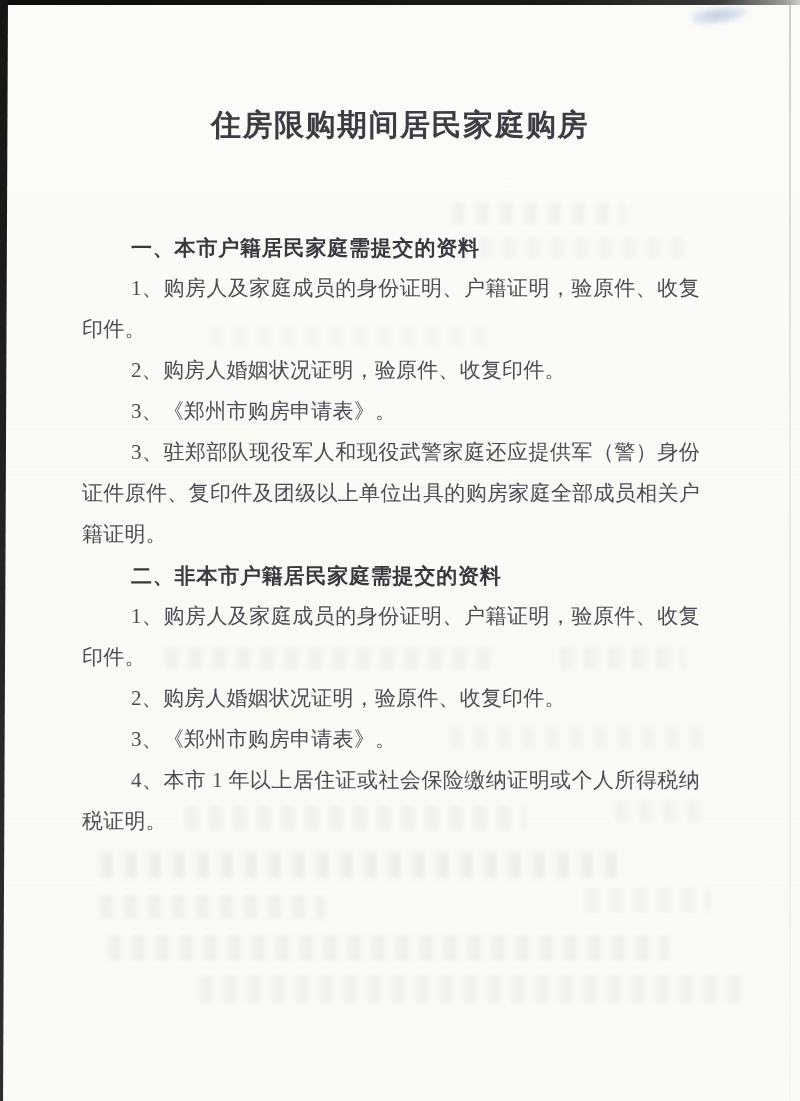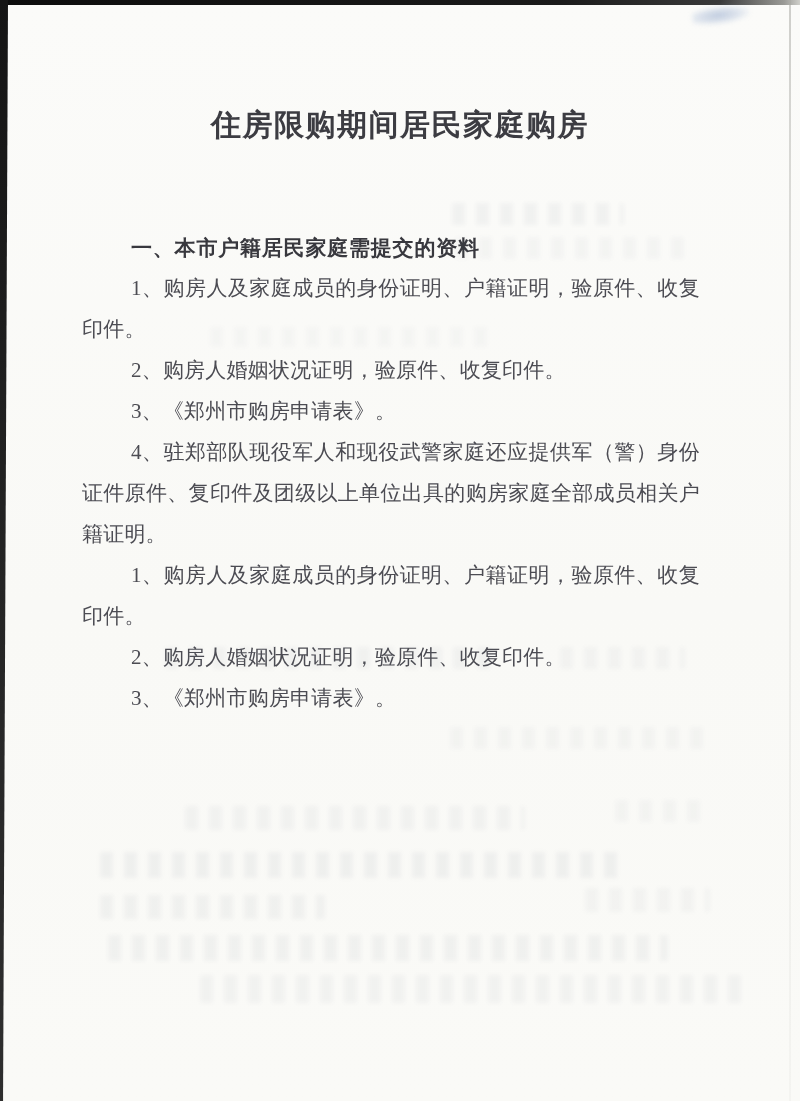--- a/index.html
+++ b/index.html
@@ -102,24 +102,26 @@
   <div class="edge-right"></div>
   <div class="smudge"></div>
 
   <h1 class="title"><span>住房限购期间居民家庭购房</span><br></h1>
 
   <div class="content">
     <p class="section-heading">一、本市户籍居民家庭需提交的资料</p>
     <p class="list-item">1、购房人及家庭成员的身份证明、户籍证明，验原件、收复印件。</p>
     <p class="list-item">2、购房人婚姻状况证明，验原件、收复印件。</p>
     <p class="list-item">3、《郑州市购房申请表》。</p>
-    <p class="list-item">4、驻郑部队现役军人和现役武警家庭还应提供军（警）身份证件原件、复印件及团级以上单位出具的购房家庭全部成员相关户籍证明。</p>
+    <p class="list-item">3、驻郑部队现役军人和现役武警家庭还应提供军（警）身份证件原件、复印件及团级以上单位出具的购房家庭全部成员相关户籍证明。</p>
+    <p class="section-heading">二、非本市户籍居民家庭需提交的资料</p>
     <p class="list-item">1、购房人及家庭成员的身份证明、户籍证明，验原件、收复印件。</p>
     <p class="list-item">2、购房人婚姻状况证明，验原件、收复印件。</p>
     <p class="list-item">3、《郑州市购房申请表》。</p>
+    <p class="list-item">4、本市 1 年以上居住证或社会保险缴纳证明或个人所得税纳税证明。</p>
   </div>
 
   <div class="ghost" style="left:452px; top:203px; width:172px; height:22px; opacity:.45;"></div>
   <div class="ghost" style="left:455px; top:237px; width:230px; height:22px; opacity:.3;"></div>
   <div class="ghost" style="left:210px; top:327px; width:280px; height:20px; opacity:.25;"></div>
   <div class="ghost" style="left:165px; top:647px; width:330px; height:22px; opacity:.4;"></div>
   <div class="ghost" style="left:560px; top:647px; width:125px; height:22px; opacity:.35;"></div>
   <div class="ghost" style="left:450px; top:727px; width:260px; height:22px; opacity:.3;"></div>
   <div class="ghost" style="left:185px; top:806px; width:340px; height:24px; opacity:.4;"></div>
   <div class="ghost" style="left:615px; top:800px; width:95px; height:22px; opacity:.3;"></div>

